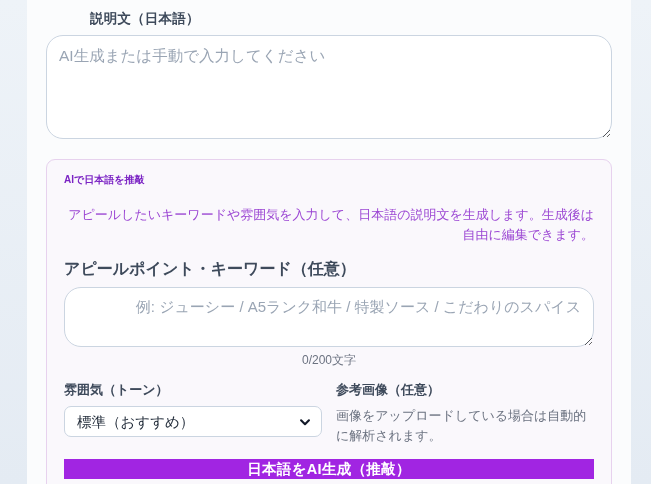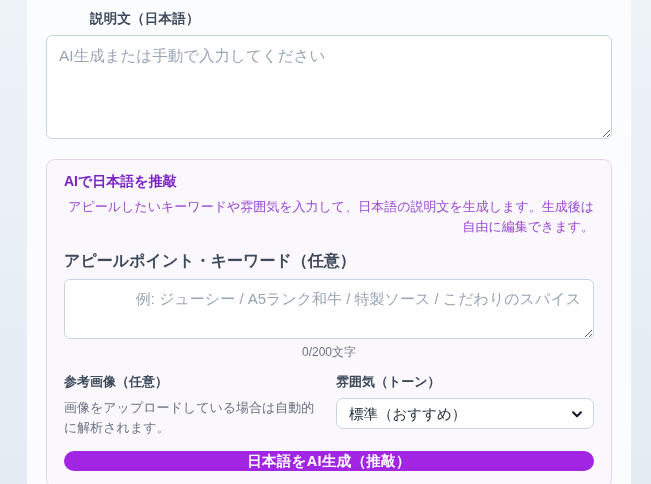--- a/index.html
+++ b/index.html
@@ -13,39 +13,39 @@
     position:absolute; left:27px; right:20px; top:0; bottom:0;
     background:#fbfcfd;
     padding:10px 19px 12px 19px;
   }
   .field-label {
     font-size:13.5px; font-weight:700; color:#3e4a5b;
     letter-spacing:.2px; margin-bottom:7px;padding-left:44px;
   }
   textarea {
     display:block; width:100%;
-    border:1px solid #cbd5e1; border-radius:6px;
+    border:1px solid #cbd5e1; border-radius:17px;
     background:#ffffff; color:#1f2937;
     padding:10px 12px; font-size:15.5px;
     font-family:"Liberation Sans","DejaVu Sans",sans-serif;
     resize:vertical; outline:none;
   }
   textarea::placeholder { color:#9aa5b4; opacity:1; }
   .desc-textarea { height:104px; }
 
   .ai-card {
     margin-top:20px;
     background:var(--card-bg,#faf8fc);
     border:1px solid var(--card-border,#e7d2ee);
     border-radius:9px;
     padding:13px 17px 16px 17px;
   }
   .ai-card-title {
-    font-size:14px; font-weight:700; color:var(--title-color,#7b24c4);
-    margin-bottom:6px;
+    font-size:10px; font-weight:700; color:var(--title-color,#7b24c4);
+    margin-bottom:18px;
   }
   .ai-card-desc {
     font-size:13px; color:var(--desc-color,#9b46d3);
     line-height:1.55; margin-bottom:14px; max-width:540px;text-align:right;
   }
   .kw-label { font-size:16px; font-weight:700; color:#3e4a5b; margin-bottom:7px; }
   .kw-textarea { height:60px; font-size:15px;text-align:right; }
   .char-counter {
     text-align:center; font-size:12px; color:#6b7280; margin-top:5px;
   }
@@ -63,21 +63,21 @@
     font-family:"Liberation Sans","DejaVu Sans",sans-serif;
     appearance:none; -webkit-appearance:none; outline:none;
   }
   .chevron {
     position:absolute; right:10px; top:9px; width:14px; height:14px;
     pointer-events:none;
   }
   .help-text { font-size:13px; color:#6b7280; line-height:1.5; }
   .generate-btn {
     display:block; width:100%; height:20px; margin-top:14px;
-    background:var(--accent,#a125e2); border:none; border-radius:12px;
+    background:var(--accent,#a125e2); border:none; border-radius:0;
     color:#ffffff; font-size:14.5px; font-weight:700;
     font-family:"Liberation Sans","DejaVu Sans",sans-serif;
     cursor:pointer; letter-spacing:.3px;
   }
 </style>
 </head>
 <body>
 
 <div class="panel">
 
@@ -93,34 +93,34 @@
 
     <div class="kw-label">アピールポイント・キーワード（任意）</div>
 
     <textarea class="kw-textarea" placeholder="例: ジューシー / A5ランク和牛 / 特製ソース / こだわりのスパイス" style=""></textarea>
 
     <div class="char-counter">0/200文字</div>
 
     <div class="two-col">
 
       <div>
-        <div class="col-label">参考画像（任意）</div>
-        <div class="help-text">画像をアップロードしている場合は自動的に解析されます。</div>
-      </div>
-
-      <div>
         <div class="col-label">雰囲気（トーン）</div>
         <div class="select-wrap">
           <select>
             <option>標準（おすすめ）</option>
           </select>
           <svg class="chevron" viewBox="0 0 16 16" fill="none">
             <path d="M3.5 6 L8 10.5 L12.5 6" stroke="#111827" stroke-width="2.4" stroke-linecap="round" stroke-linejoin="round"></path>
           </svg>
         </div>
       </div>
 
+      <div>
+        <div class="col-label">参考画像（任意）</div>
+        <div class="help-text">画像をアップロードしている場合は自動的に解析されます。</div>
+      </div>
+
     </div>
 
     <button class="generate-btn">日本語をAI生成（推敲）</button>
 
   </div>
 </div>
 
 </body></html>

